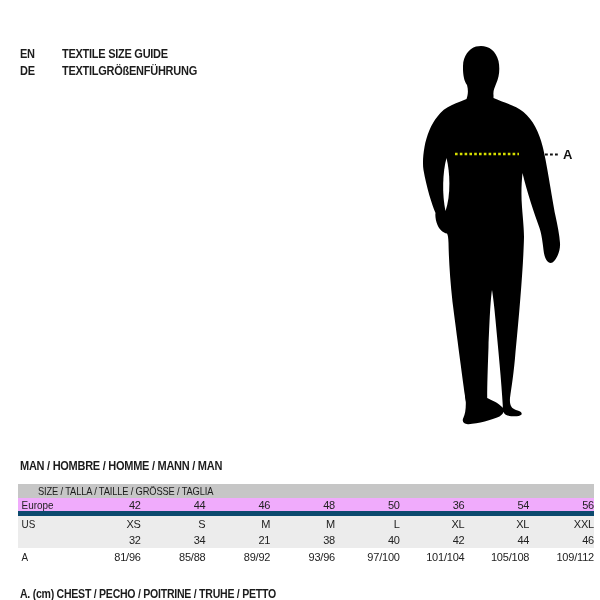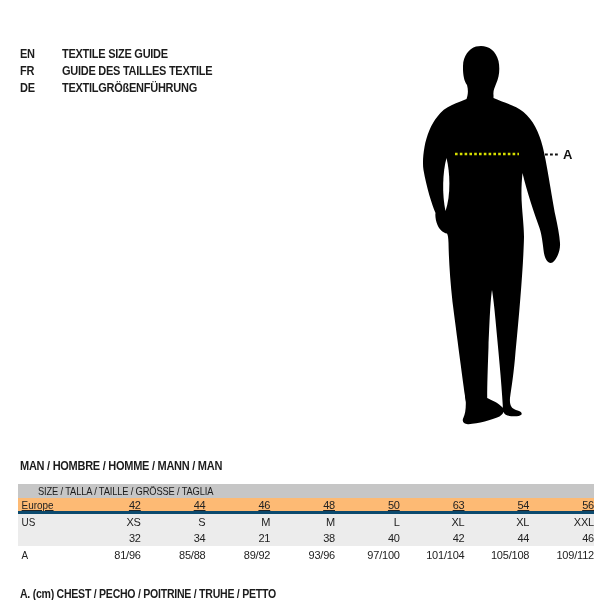--- a/index.html
+++ b/index.html
@@ -25,42 +25,38 @@
   .section-title{position:absolute;left:20px;top:422px;}
   
   .size-table{position:absolute;left:18px;top:447px;width:576px;font-size:11px;color:#222;}
   .t-header{
     height:14px;line-height:14px;background:#c6c6c6;color:#1b1b1b;
     padding-left:20px;box-sizing:border-box;overflow:hidden;
   }
   .t-header .cond-sm{display:inline-block;transform:scaleX(0.85);transform-origin:left center;
     letter-spacing:-0.2px;white-space:nowrap;}
   .t-row{display:flex;align-items:center;}
-  .t-row.r-europe{height:13px;background:#fdba74;border-bottom:3px solid #0c4a6e;text-decoration:underline;}
+  .t-row.r-europe{height:13px;background:#f0abfc;border-bottom:5px solid #0c4a6e;}
   .t-row.r-stripe{height:16px;background:#ececec;}
   .t-row.r-a{height:17px;background:#ffffff;}
   .t-label{width:58px;padding-left:4px;box-sizing:border-box;text-align:left;
     transform:scaleX(0.9);transform-origin:left center;white-space:nowrap;}
   .t-cell{flex:1;text-align:right;letter-spacing:-0.2px;}
   
   .footnote{position:absolute;left:20px;top:550px;font-size:12px;}
 </style>
 </head>
 <body>
 
 <div id="canvas">
 
   <div class="lang-block">
     <div class="lang-row">
       <span class="cond lang-code">EN</span>
       <span class="cond">TEXTILE SIZE GUIDE</span>
-    </div>
-    <div class="lang-row">
-      <span class="cond lang-code">FR</span>
-      <span class="cond">GUIDE DES TAILLES TEXTILE</span>
     </div>
     <div class="lang-row">
       <span class="cond lang-code">DE</span>
       <span class="cond">TEXTILGRÖßENFÜHRUNG</span>
     </div>
   </div>
 
 
   <svg class="figure-svg" viewBox="0 0 190 410">
     <path fill="#000000" d="
@@ -127,21 +123,21 @@
       <span class="cond-sm">SIZE / TALLA / TAILLE / GRÖSSE / TAGLIA</span>
     </div>
 
     <div class="t-row r-europe">
       <span class="t-label">Europe</span>
       <span class="t-cell">42</span>
       <span class="t-cell">44</span>
       <span class="t-cell">46</span>
       <span class="t-cell">48</span>
       <span class="t-cell">50</span>
-      <span class="t-cell">63</span>
+      <span class="t-cell">36</span>
       <span class="t-cell">54</span>
       <span class="t-cell">56</span>
     </div>
 
     <div class="t-row r-stripe">
       <span class="t-label">US</span>
       <span class="t-cell">XS</span>
       <span class="t-cell">S</span>
       <span class="t-cell">M</span>
       <span class="t-cell">M</span>

